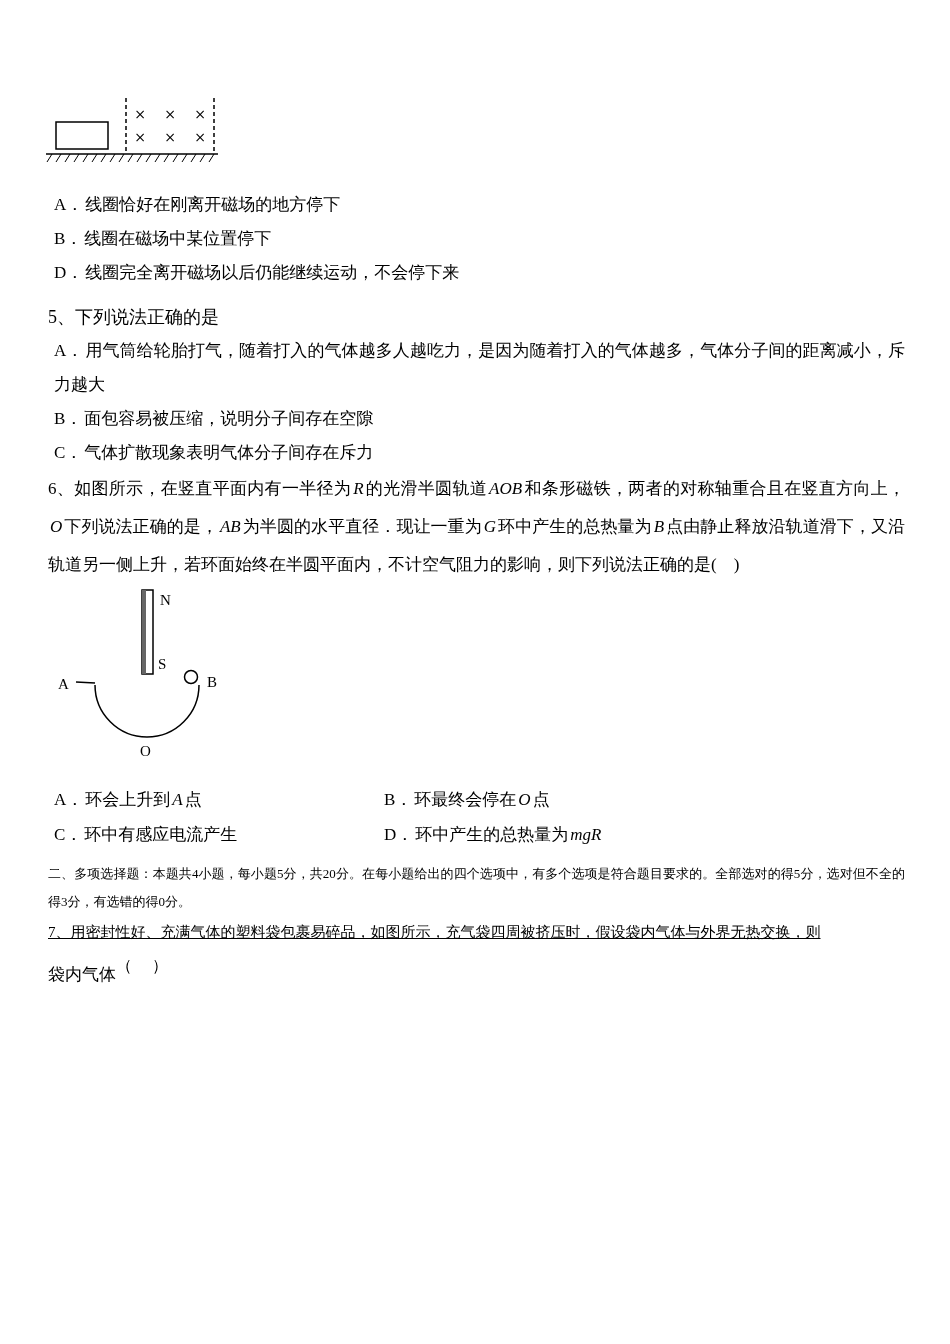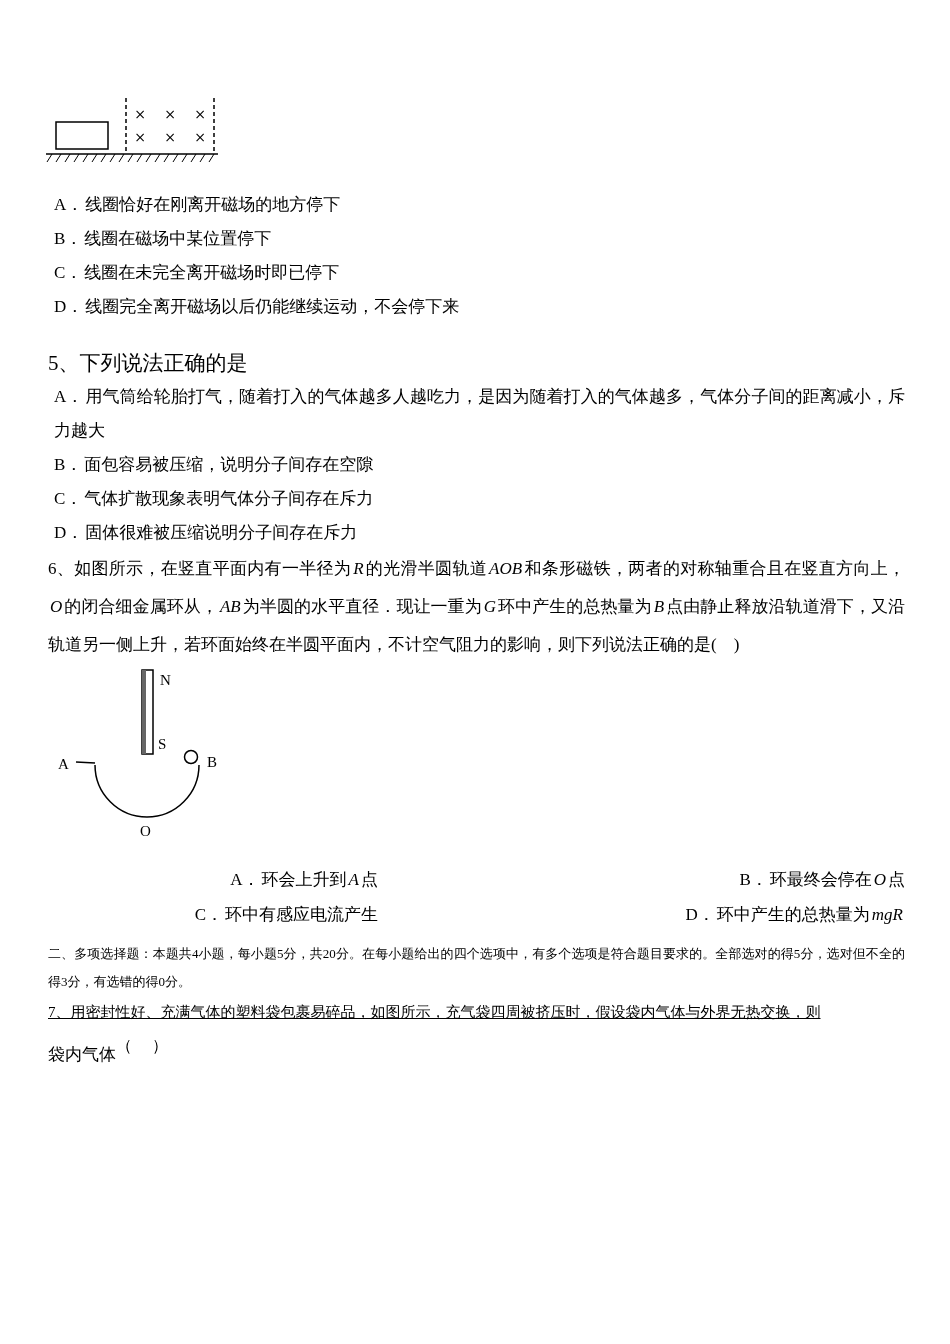--- a/index.html
+++ b/index.html
@@ -12,26 +12,26 @@
   }
   .page { padding: 92px 45px 0 48px; }
 
   .fig { display: block; }
   .fig1 { margin: 0 0 18px -2px; }
   .fig2 { margin: 4px 0 10px 4px; }
   .fig3 { margin: 16px 0 0 6px; }
 
   .opt  { font-size: 17px; line-height: 34px; margin-left: 6px; }
   .stem { font-size: 17px; line-height: 38px; }
-  .q5stem { font-size: 21px; line-height: 34px; margin-top: 22px; }
+  .q5stem { font-size: 18px; line-height: 34px; margin-top: 10px; }
   .just { text-align: justify; }
   .var  { font-style: italic; font-family: "Liberation Serif", serif; padding: 0 2px; }
   .opt-label { margin-right: 2px; }
 
-  .q6-opts { display: grid; grid-template-columns: 330px auto; margin-top: 4px; text-align: right; }
+  .q6-opts { display: grid; grid-template-columns: 330px auto; margin-top: 4px; }
   .q6-opts .opt { line-height: 35px; }
 
   .section { font-size: 13px; line-height: 28px; margin-top: 8px; }
   .q7stem  { font-size: 15px; line-height: 30px; margin-top: 1px; text-decoration: underline; }
   .q7line2 { font-size: 17px; line-height: 30px; margin-top: 14px; font-family: Liberation Mono, monospace; }
   .sup { position: relative; top: -9px; letter-spacing: 2px; font-size: 16px; }
 
   
   .ln   { stroke: #000; stroke-width: 1.5; }
   .thin { stroke: #000; stroke-width: 1; }
@@ -57,33 +57,31 @@
       <text x="154" y="27" class="cross">×</text>
       <text x="94" y="50" class="cross">×</text>
       <text x="124" y="50" class="cross">×</text>
       <text x="154" y="50" class="cross">×</text>
     </svg>
   </figure>
 
   <div>
     <p class="opt"><span class="opt-label">A．</span><span>线圈恰好在刚离开磁场的地方停下</span></p>
     <p class="opt"><span class="opt-label">B．</span><span>线圈在磁场中某位置停下</span></p>
-    <p class="opt"><span class="opt-label">C．</span><span>线圈在未完全离开磁场时即已停下</span></p>
     <p class="opt"><span class="opt-label">D．</span><span>线圈完全离开磁场以后仍能继续运动，不会停下来</span></p>
   </div>
 
   <p class="q5stem">5、下列说法正确的是</p>
   <div>
     <p class="opt just"><span class="opt-label">A．</span><span>用气筒给轮胎打气，随着打入的气体越多人越吃力，是因为随着打入的气体越多，气体分子间的距离减小，斥力越大</span></p>
     <p class="opt"><span class="opt-label">B．</span><span>面包容易被压缩，说明分子间存在空隙</span></p>
     <p class="opt"><span class="opt-label">C．</span><span>气体扩散现象表明气体分子间存在斥力</span></p>
-    <p class="opt"><span class="opt-label">D．</span><span>固体很难被压缩说明分子间存在斥力</span></p>
   </div>
 
-  <p class="stem just"><span>6、如图所示，在竖直平面内有一半径为</span><i class="var">R</i><span>的光滑半圆轨道</span><i class="var">AOB</i><span>和条形磁铁，两者的对称轴重合且在竖直方向上，</span><i class="var">O</i><span>的闭合细金属环从，</span><i class="var">AB</i><span>为半圆的水平直径．现让一重为</span><i class="var">G</i><span>环中产生的总热量为</span><i class="var">B</i><span>点由静止释放沿轨道滑下，又沿轨道另一侧上升，若环面始终在半圆平面内，不计空气阻力的影响，则下列说法正确的是(　)</span></p>
+  <p class="stem just"><span>6、如图所示，在竖直平面内有一半径为</span><i class="var">R</i><span>的光滑半圆轨道</span><i class="var">AOB</i><span>和条形磁铁，两者的对称轴重合且在竖直方向上，</span><i class="var">O</i><span>下列说法正确的是，</span><i class="var">AB</i><span>为半圆的水平直径．现让一重为</span><i class="var">G</i><span>环中产生的总热量为</span><i class="var">B</i><span>点由静止释放沿轨道滑下，又沿轨道另一侧上升，若环面始终在半圆平面内，不计空气阻力的影响，则下列说法正确的是(　)</span></p>
 
   <figure class="fig fig2">
     <svg width="212" height="180" viewBox="0 0 212 180">
       <rect x="90" y="2" width="11" height="84" fill="#ffffff" class="ln"></rect>
       <rect x="90" y="2" width="4" height="84" fill="#666666"></rect>
       <text x="108" y="17" class="flabel">N</text>
       <text x="106" y="81" class="flabel">S</text>
       <path d="M43 97 A52 52 0 0 0 147 97" fill="none" class="ln"></path>
       <line x1="24" y1="94" x2="43" y2="95" class="ln"></line>
       <circle cx="139" cy="89" r="6.5" fill="#ffffff" class="ln"></circle>

